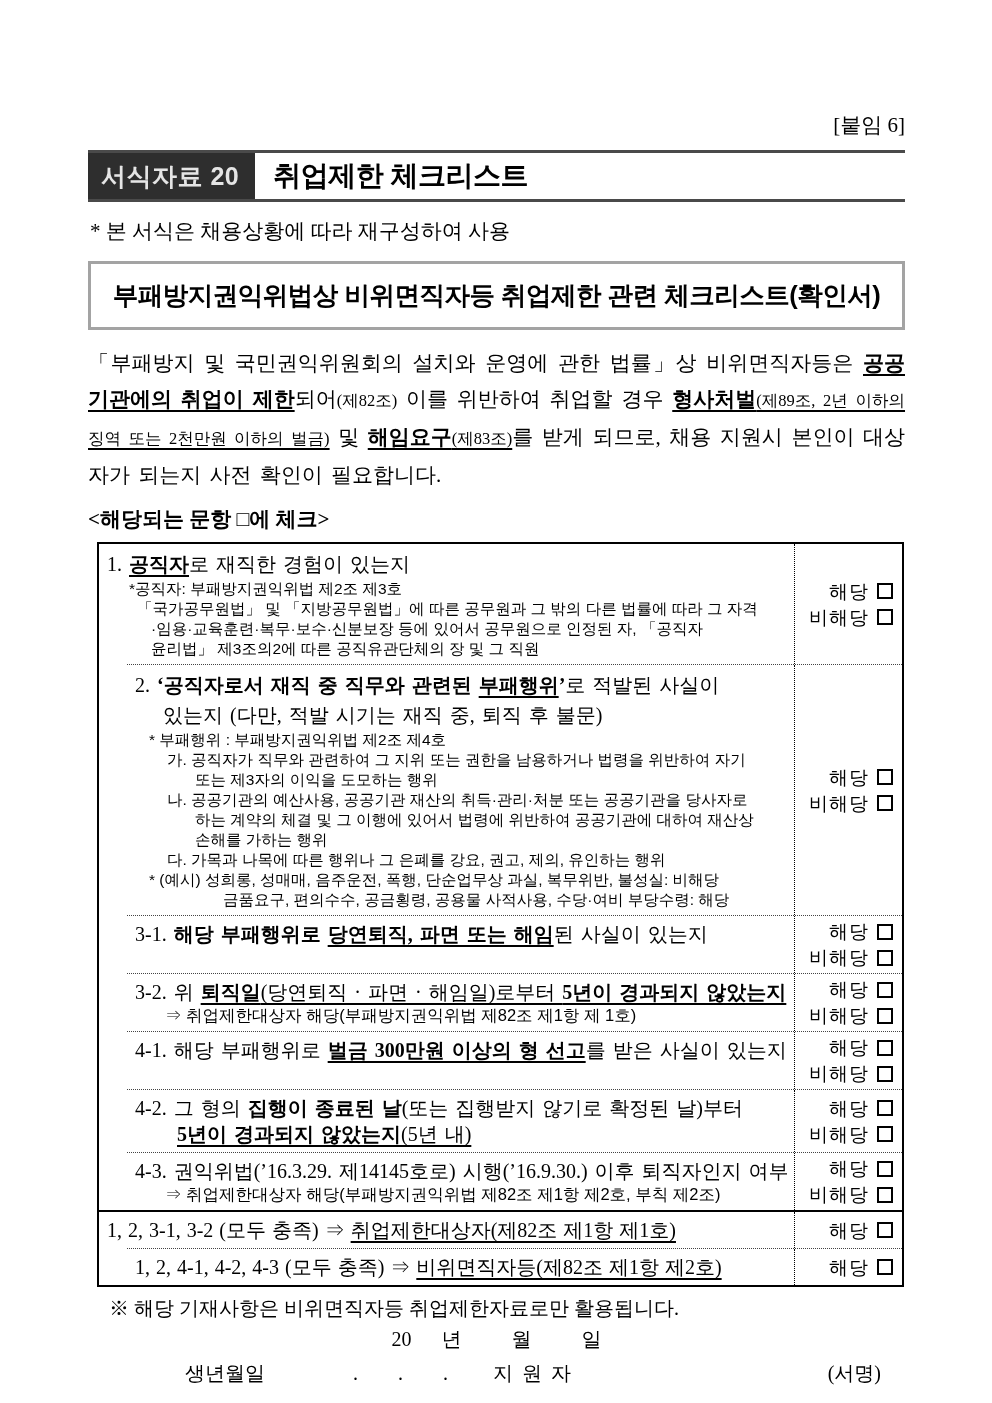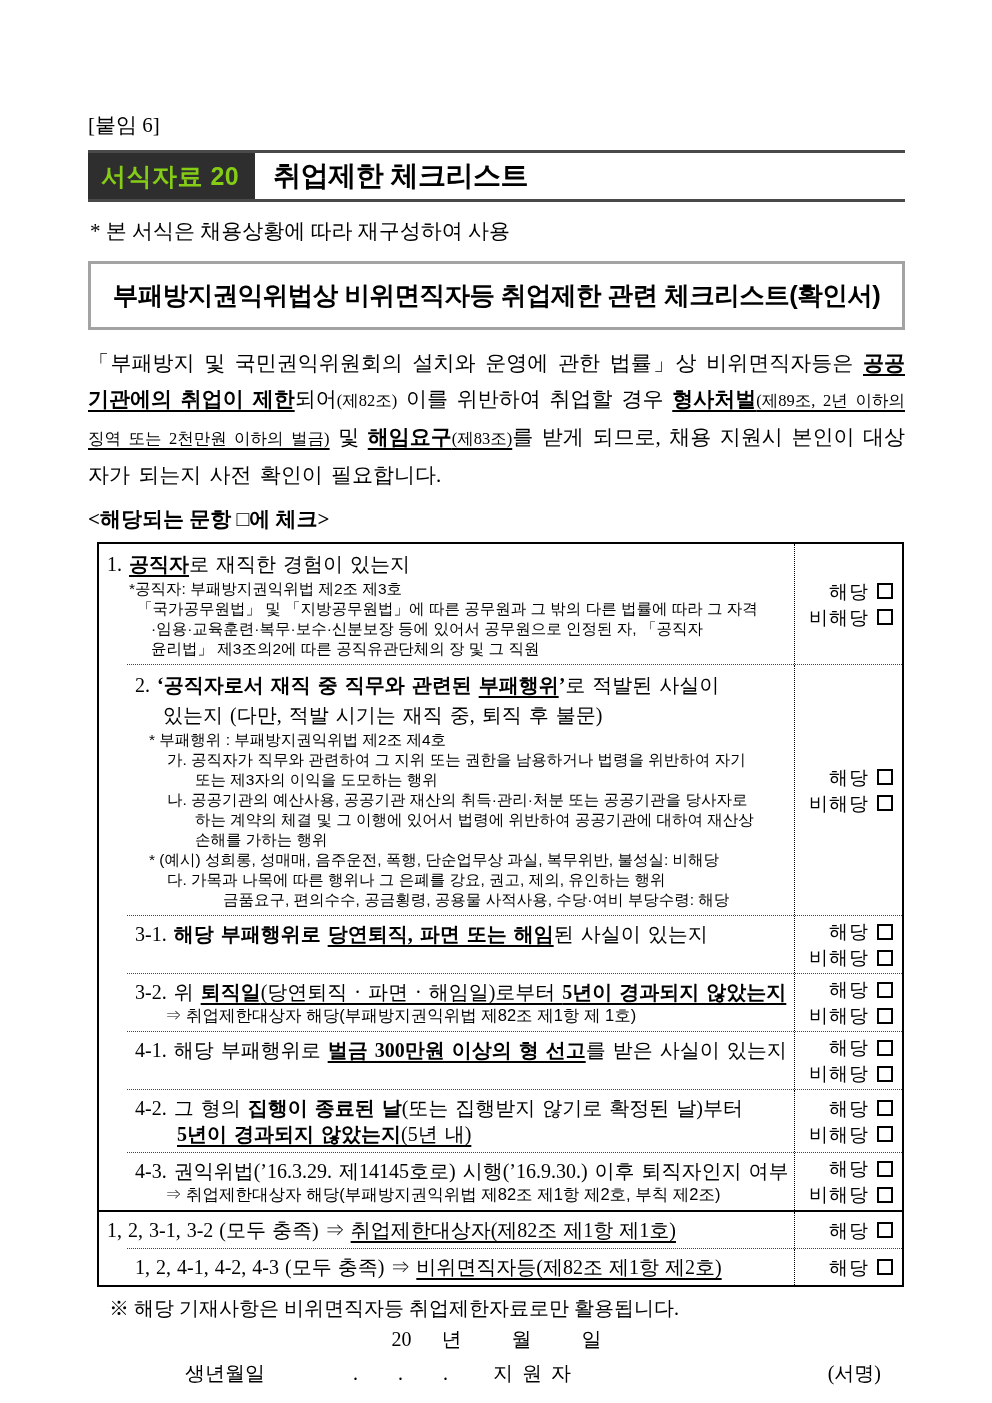--- a/index.html
+++ b/index.html
@@ -5,25 +5,25 @@
   :root{
     --badge-bg:#2e2e2e;
     --band-line:#4a4a4a;
     --ink:#000000;
   }
   *{margin:0;padding:0;box-sizing:border-box;}
   html,body{background:#ffffff;}
   body{width:992px;height:1403px;overflow:hidden;color:var(--ink);}
   .page{width:992px;height:1403px;padding:0 87px 0 88px;background:#fff;}
 
-  .attach{margin-top:112px;font:21px/27px "Liberation Serif",serif;}
+  .attach{margin-top:112px;font:21px/27px "Liberation Serif",serif;text-align:right;}
 
   .band{margin-top:11px;border-top:3px solid var(--band-line);border-bottom:3px solid var(--band-line);
         display:flex;align-items:stretch;}
-  .badge{background:var(--badge-bg);color:#84cc16;font:bold 25px/46px "Liberation Sans",sans-serif;
+  .badge{background:var(--badge-bg);color:#e5e5e5;font:bold 25px/46px "Liberation Sans",sans-serif;
          padding:0 16px 0 13px;letter-spacing:0.5px;}
   .band-title{font:bold 28px/46px "Liberation Sans",sans-serif;margin-left:18px;letter-spacing:-0.5px;align-self:center;}
 
   .note{margin:16px 0 0 2px;font:21px/26px "Liberation Serif",serif;}
 
   .main-title{margin-top:17px;border:3px solid #a3a3a3;text-align:center;
               font:bold 25.5px/31px "Liberation Sans",sans-serif;padding:16px 2px;letter-spacing:-0.5px;}
 
   .intro{margin-top:15px;font:21px/36px "Liberation Serif",serif;text-align:justify;word-spacing:3px;}
   .intro .sm{font-size:16.5px;}
@@ -103,22 +103,22 @@
         <div class="trow sep-dotted">
           <div class="tcell">
             <div class="line main"><span>2. </span><span class="b">‘공직자로서 재직 중 직무와 관련된 </span><span class="b u">부패행위</span><span class="b">’</span><span>로 적발된 사실이</span></div>
             <div class="line main" style="padding-left: 28px;"><span>있는지 (다만, 적발 시기는 재직 중, 퇴직 후 불문)</span></div>
             <div class="line sub" style="padding-left: 14px;"><span>* 부패행위 : 부패방지권익위법 제2조 제4호</span></div>
             <div class="line sub" style="padding-left: 32px;"><span>가. 공직자가 직무와 관련하여 그 지위 또는 권한을 남용하거나 법령을 위반하여 자기</span></div>
             <div class="line sub" style="padding-left: 60px;"><span>또는 제3자의 이익을 도모하는 행위</span></div>
             <div class="line sub" style="padding-left: 32px;"><span>나. 공공기관의 예산사용, 공공기관 재산의 취득·관리·처분 또는 공공기관을 당사자로</span></div>
             <div class="line sub" style="padding-left: 60px;"><span>하는 계약의 체결 및 그 이행에 있어서 법령에 위반하여 공공기관에 대하여 재산상</span></div>
             <div class="line sub" style="padding-left: 60px;"><span>손해를 가하는 행위</span></div>
+            <div class="line sub" style="padding-left: 32px;"><span>다. 가목과 나목에 따른 행위나 그 은폐를 강요, 권고, 제의, 유인하는 행위</span></div>
             <div class="line sub" style="padding-left: 14px;"><span>* (예시) 성희롱, 성매매, 음주운전, 폭행, 단순업무상 과실, 복무위반, 불성실: 비해당</span></div>
-            <div class="line sub" style="padding-left: 32px;"><span>다. 가목과 나목에 따른 행위나 그 은폐를 강요, 권고, 제의, 유인하는 행위</span></div>
             <div class="line sub" style="padding-left: 88px;"><span>금품요구, 편의수수, 공금횡령, 공용물 사적사용, 수당·여비 부당수령: 해당</span></div>
           </div>
           <div class="tchecks">
             <div class="checkline">
               <span>해당</span>
               <span class="checkbox"></span>
             </div>
             <div class="checkline">
               <span>비해당</span>
               <span class="checkbox"></span>

